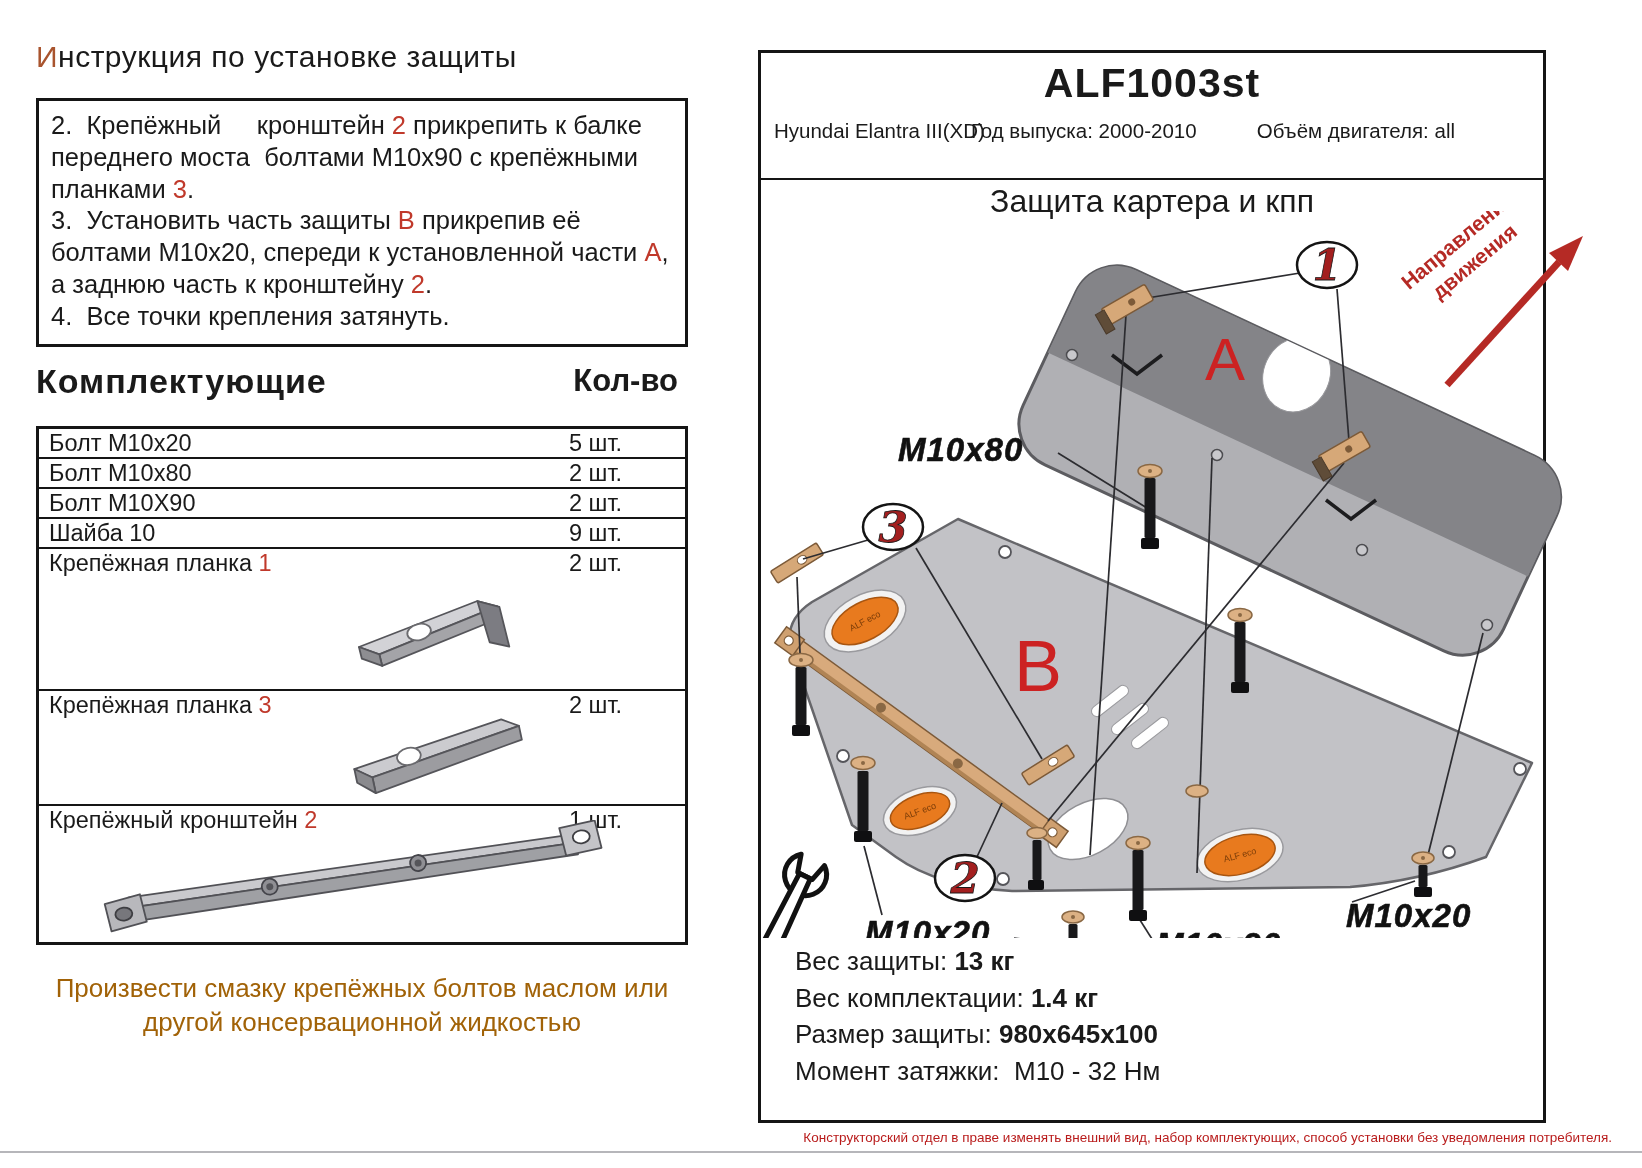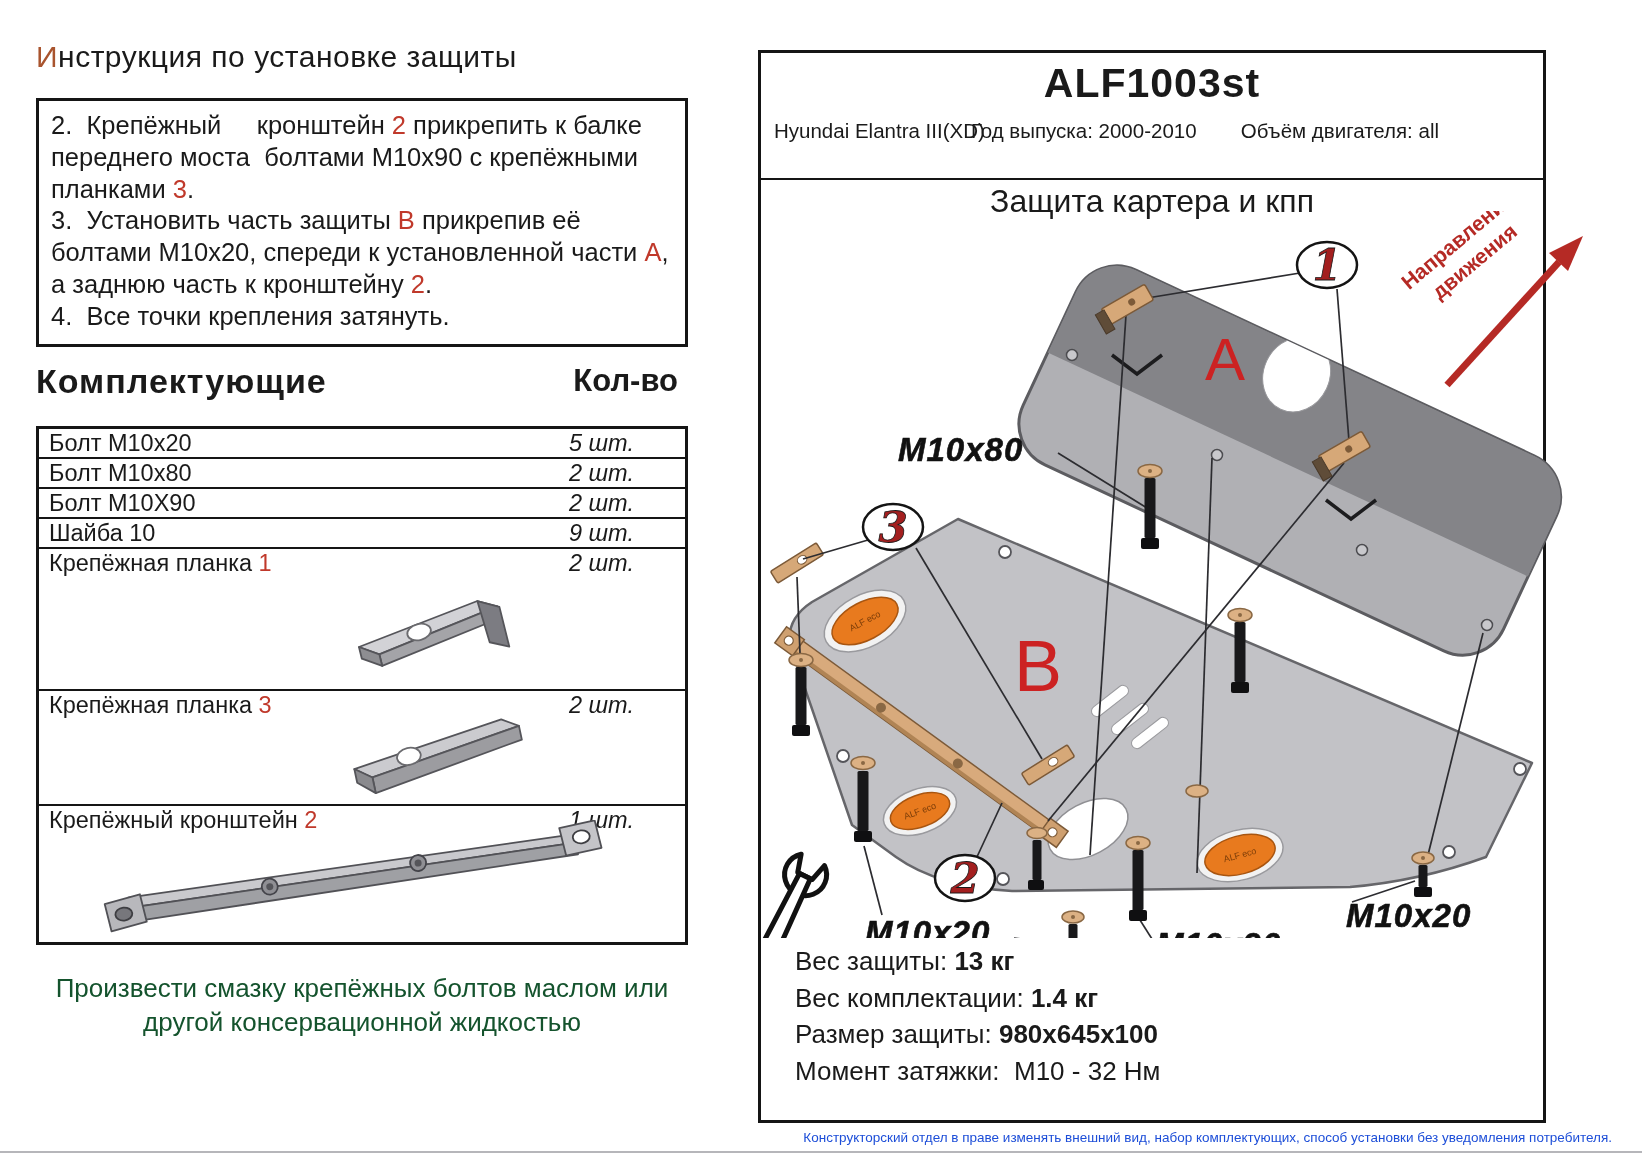--- a/index.html
+++ b/index.html
@@ -14,44 +14,44 @@
     font-size:25.5px; line-height:31.8px; }
   .instr-item { white-space:pre-wrap; }
   .parts-heading { display:flex; justify-content:space-between; align-items:center;
     margin-top:15px; padding-right:10px; }
   .parts-heading .h-left { font-size:34px; font-weight:700; letter-spacing:1px; }
   .parts-heading .h-right { font-size:31px; font-weight:700; }
   .parts-table { border:3px solid #151515; margin-top:25px; }
   .p-row { display:flex; border-top:2.5px solid #151515; font-size:23.5px; position:relative; height:28px; }
   .p-row:first-child { border-top:none; }
   .p-row .p-name { flex:1; padding:1px 0 0 10px; white-space:pre; }
-  .p-row .p-qty { width:116px; padding-top:1px;font-style:italic; }
+  .p-row .p-qty { width:116px; padding-top:1px; }
   .p-row.row-img1 { height:140px; }
   .p-row.row-img2 { height:113px; }
   .p-row.row-img3 { height:136px; }
   .row-art { position:absolute; }
-  .note-text { margin-top:26px; text-align:center; font-size:26px; line-height:34px; color:#14532d; }
+  .note-text { margin-top:26px; text-align:center; font-size:26px; line-height:34px; color:#a16207; }
   
   .panel { position:absolute; left:758px; top:50px; width:788px; height:1073px;
     border:3px solid #151515; box-sizing:border-box; }
   .panel-header { position:relative; height:125px; border-bottom:2.5px solid #151515; }
   .panel-code { text-align:center; font-size:41px; font-weight:700; padding-top:7px; letter-spacing:1px; }
   .ph-item { position:absolute; top:66px; font-size:20.5px; }
   .ph-model { left:13px; }
   .ph-year { left:210px; }
-  .ph-engine { right:104px; }
+  .ph-engine { right:88px; }
   .diagram-title { position:absolute; top:130px; left:0; width:100%; text-align:center; font-size:32px; }
   .diagram-svg { position:absolute; top:158px; left:0; }
   .specs { position:absolute; left:34px; top:890px; font-size:26px; line-height:36.5px; }
   .spec-line { white-space:pre-wrap; }
   .spec-line b { font-weight:700; }
   .spec-line .plain { font-weight:400; }
   
   .footer-note { position:absolute; top:1130px; left:0; width:1612px; text-align:right;
-    font-size:13.5px; color:#1d4ed8; }
+    font-size:13.5px; color:#b91c1c; }
   .bottom-rule { position:absolute; top:1151px; left:0; width:1642px; height:2px; background:#b6b6ba; }
 </style>
 </head>
 <body>
 
 <div class="left-col">
 
   <h1 class="doc-title"><span style="color:#a9542e">И</span><span>нструкция по установке защиты</span></h1>
 
   <div class="instructions-box">

